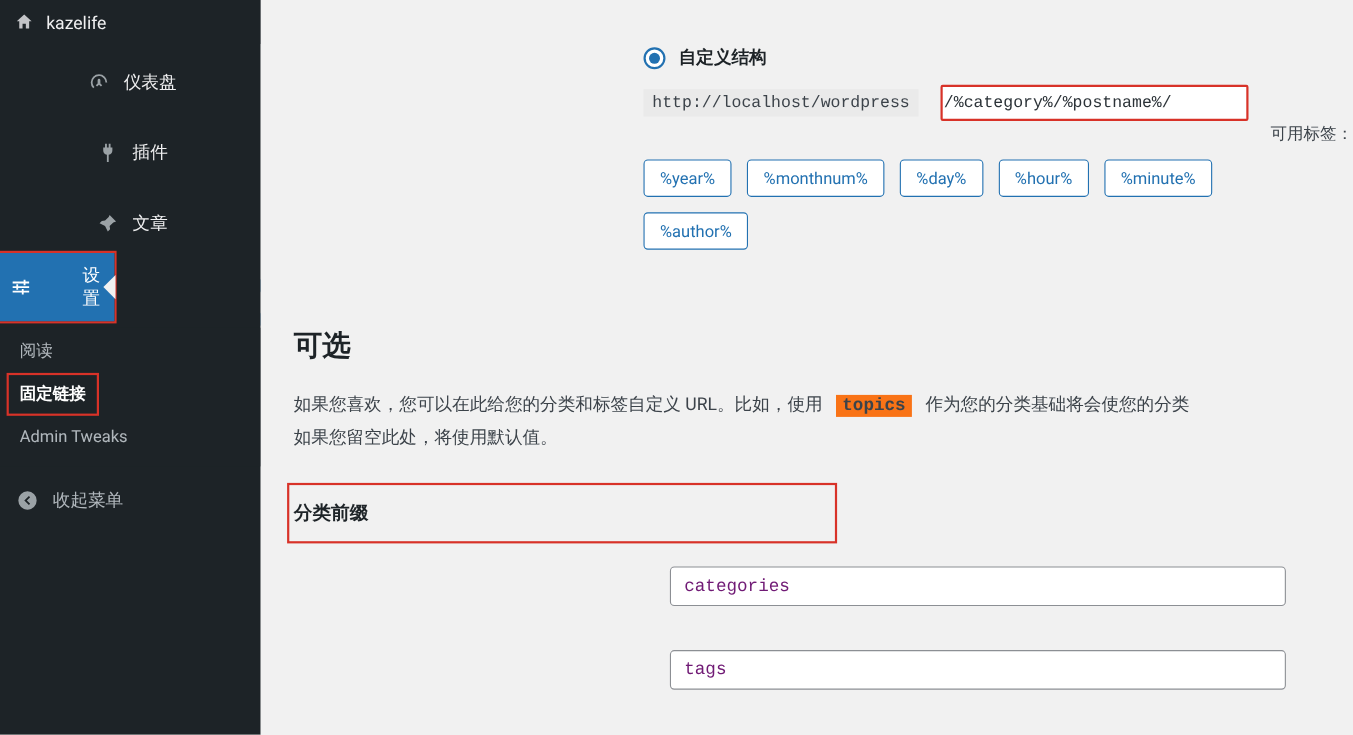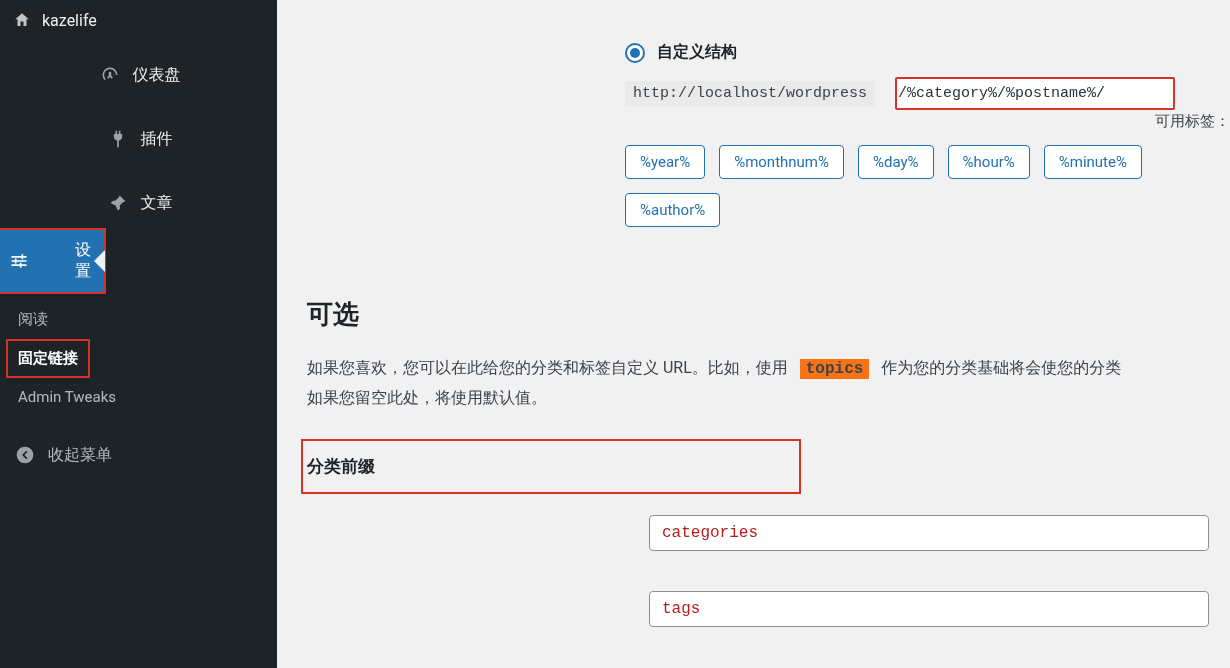--- a/index.html
+++ b/index.html
@@ -9,21 +9,21 @@
       height: 668px;
       overflow: hidden;
       background: #f1f1f1;
       display: flex;
       color: #3c434a;
       font-size: 15px;
     }
 
     
     .admin-sidebar {
-      width: 277px;
+      width: 237px;
       background: #1d2327;
       color: #f0f0f1;
       flex: none;
       display: flex;
       flex-direction: column;
       font-size: 16px;
     }
     .sidebar-top {
       display: flex;
       align-items: center;
@@ -218,21 +218,21 @@
       font-size: 17px;
       color: #1d2327;
     }
     .form-input {
       border: 1px solid #8c8f94;
       border-radius: 4px;
       background: #fff;
       padding: 8px 12px;
       font-family: Menlo, Consolas, "Courier New", monospace;
       font-size: 16px;
-      color: #b91c1c;
+      color: #701a75;
       flex: 1 1 auto;
       max-width: 560px;
     }
 
     .form-red-box {
       border: 2px solid #d83228;
       width: 500px;
       margin-left: -6px;
       padding-left: 4px;
     }

